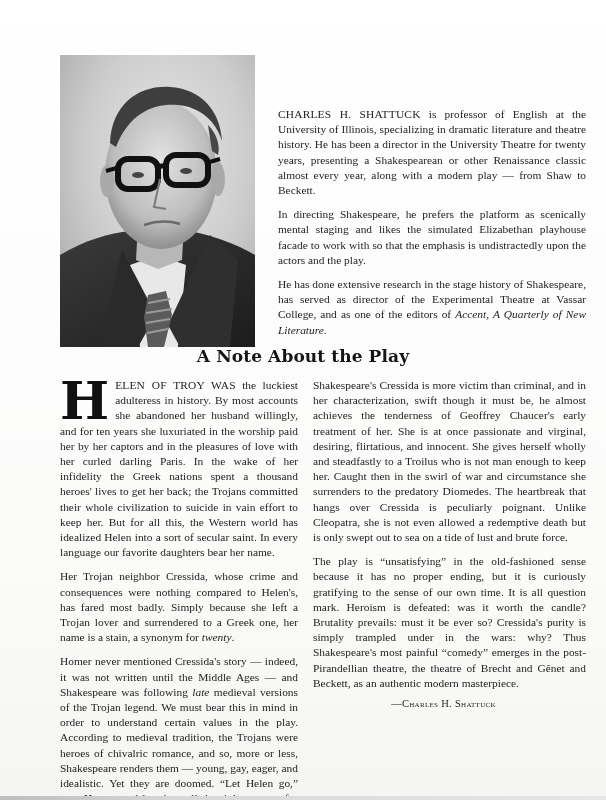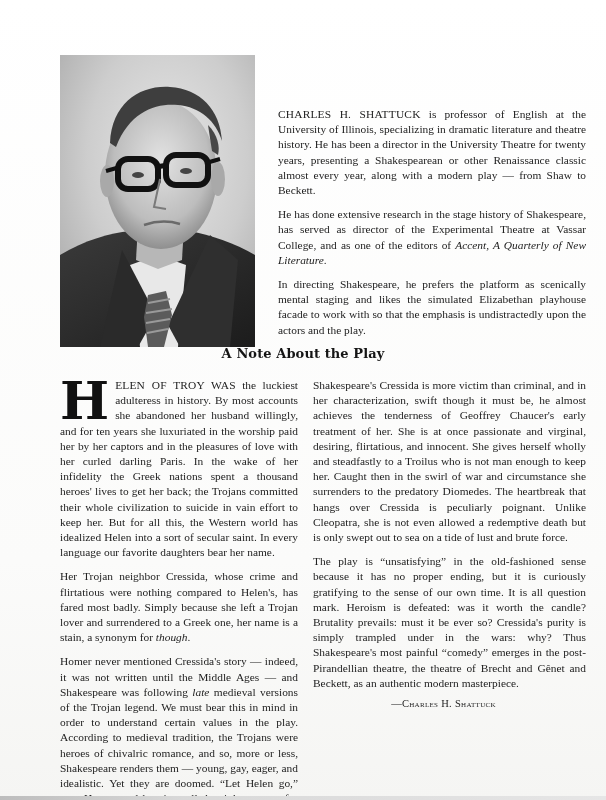--- a/index.html
+++ b/index.html
@@ -53,21 +53,21 @@
     .bio i { font-style: italic; }
 
     
     .heading {
       position: absolute;
       left: 0; top: 346px;
       width: 606px;
       text-align: center;
       font-family: "DejaVu Serif", "Liberation Serif", serif;
       font-weight: bold;
-      font-size: 13px;
+      font-size: 17px;
       letter-spacing: 0.1px;
       color: #151515;
     }
 
     
     .col {
       position: absolute;
       top: 378px;
       font-size: 11.4px;
       line-height: 15.2px;
@@ -154,29 +154,29 @@
       <ellipse cx="78" cy="120" rx="6" ry="3" fill="#444"></ellipse>
       <ellipse cx="126" cy="116" rx="6" ry="3" fill="#444"></ellipse>
 
       <path d="M100 124 L94 152 L106 154" fill="none" stroke="#7a7a7a" stroke-width="2"></path>
       <path d="M84 170 C96 166 110 166 120 169" fill="none" stroke="#6a6a6a" stroke-width="2.5"></path>
     </svg>
   </div>
 
   <div class="bio">
     <p><span class="name">CHARLES H. SHATTUCK</span><span> is professor of English at the University of Illinois, specializing in dramatic literature and theatre history.  He has been a director in the University Theatre for twenty years, presenting a Shakespearean or other Renaissance classic almost every year, along with a modern play — from Shaw to Beckett.</span></p>
+    <p>In directing Shakespeare, he prefers the platform as scenically mental staging and likes the simulated Elizabethan playhouse facade to work with so that the emphasis is undistractedly upon the actors and the play.</p>
     <p><span>He has done extensive research in the stage history of Shakespeare, has served as director of the Experimental Theatre at Vassar College, and as one of the editors of </span><i>Accent, A Quarterly of New Literature</i><span>.</span></p>
-    <p>In directing Shakespeare, he prefers the platform as scenically mental staging and likes the simulated Elizabethan playhouse facade to work with so that the emphasis is undistractedly upon the actors and the play.</p>
   </div>
 
   <div class="heading">A Note About the Play</div>
 
   <div class="col col-left">
     <p><span class="dropcap">H</span><span class="lead-caps">ELEN OF TROY WAS</span><span> the luckiest adulteress in history.  By most accounts she abandoned her husband willingly, and for ten years she luxuriated in the worship paid her by her captors and in the pleasures of love with her curled darling Paris.  In the wake of her infidelity the Greek nations spent a thousand heroes' lives to get her back; the Trojans committed their whole civilization to suicide in vain effort to keep her. But for all this, the Western world has idealized Helen into a sort of secular saint.  In every language our favorite daughters bear her name.</span></p>
-    <p><span>Her Trojan neighbor Cressida, whose crime and flirtatious were nothing compared to Helen's, has fared most badly.  Simply because she left a Trojan lover and surrendered to a Greek one, her name is a stain, a synonym for </span><i>though</i><span>.</span></p>
+    <p><span>Her Trojan neighbor Cressida, whose crime and consequences were nothing compared to Helen's, has fared most badly.  Simply because she left a Trojan lover and surrendered to a Greek one, her name is a stain, a synonym for </span><i>twenty</i><span>.</span></p>
     <p><span>Homer never mentioned Cressida's story — indeed, it was not written until the Middle Ages — and Shakespeare was following </span><i>late</i><span> medieval versions of the Trojan legend.  We must bear this in mind in order to understand certain values in the play. According to medieval tradition, the Trojans were heroes of chivalric romance, and so, more or less, Shakespeare renders them — young, gay, eager, and idealistic.  Yet they are doomed.  “Let Helen go,” says Hector, and he gives all the right reasons for this decision; but then, for pleasure's sake only — for love and athletics and a false concept of honor —</span></p>
   </div>
 
   <div class="col col-right">
     <p>Shakespeare's Cressida is more victim than criminal, and in her characterization, swift though it must be, he almost achieves the tenderness of Geoffrey Chaucer's early treatment of her.  She is at once passionate and virginal, desiring, flirtatious, and innocent.  She gives herself wholly and steadfastly to a Troilus who is not man enough to keep her. Caught then in the swirl of war and circumstance she surrenders to the predatory Diomedes.  The heartbreak that hangs over Cressida is peculiarly poignant.  Unlike Cleopatra, she is not even allowed a redemptive death but is only swept out to sea on a tide of lust and brute force.</p>
     <p>The play is “unsatisfying” in the old-fashioned sense because it has no proper ending, but it is curiously gratifying to the sense of our own time.  It is all question mark.  Heroism is defeated: was it worth the candle?  Brutality prevails: must it be ever so? Cressida's purity is simply trampled under in the wars: why?  Thus Shakespeare's most painful “comedy” emerges in the post-Pirandellian theatre, the theatre of Brecht and Gênet and Beckett, as an authentic modern masterpiece.</p>
     <div class="signature">—Charles H. Shattuck</div>
   </div>
 
   <div class="page-bottom-shadow"></div>

